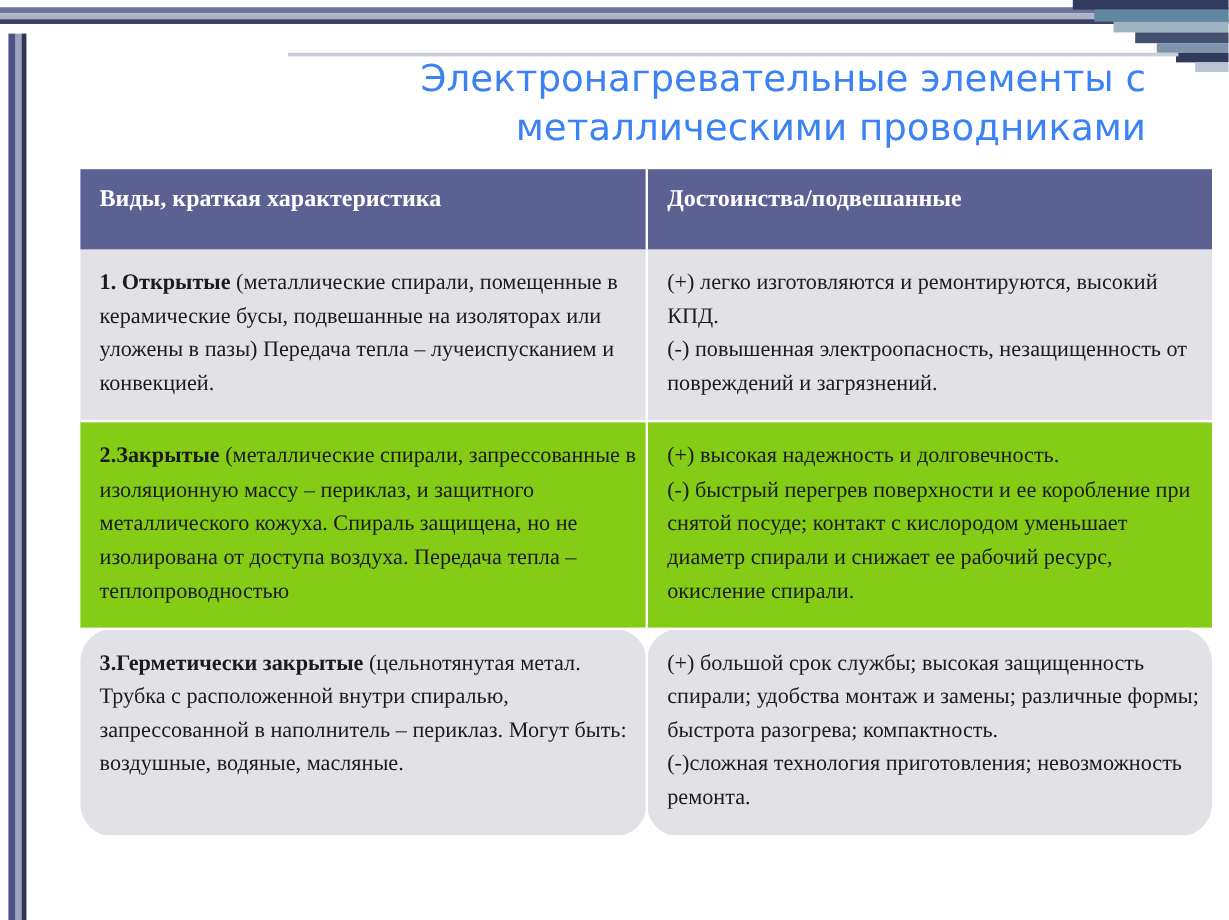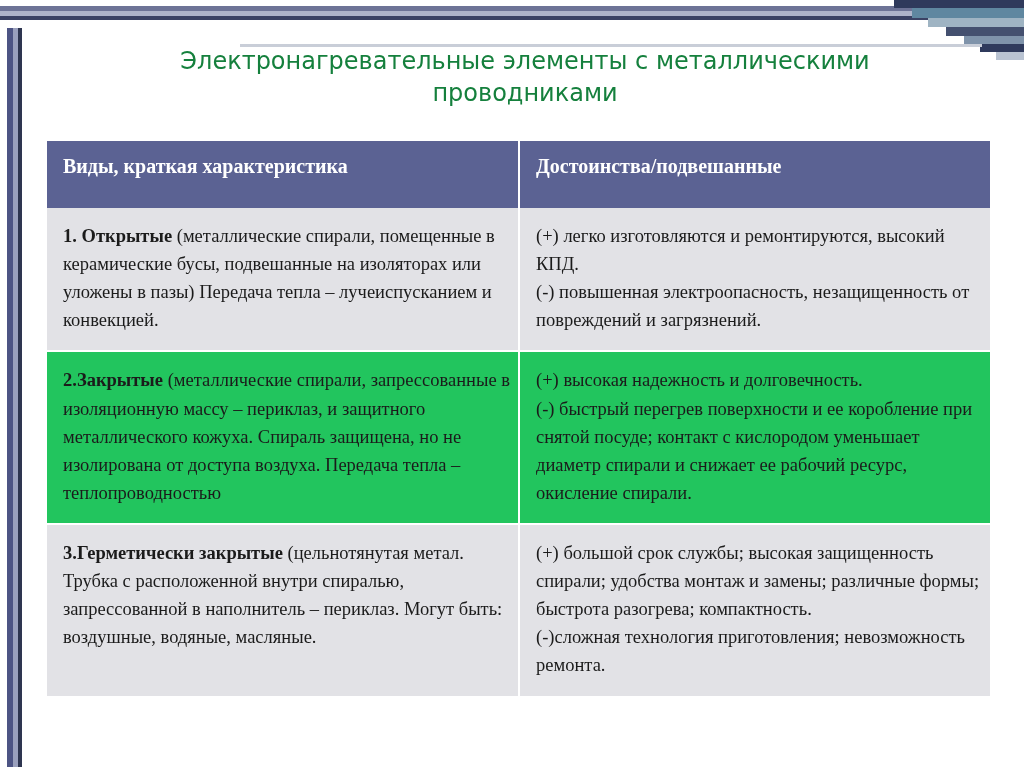--- a/index.html
+++ b/index.html
@@ -84,40 +84,41 @@
     height: 3px;
     background: #c9ced8;
   }
 
   
   .title {
     position: absolute;
     left: 95px;
     top: 46px;
     width: 860px;
-    text-align: center;
+    text-align: right;
     font-family: "DejaVu Sans", sans-serif;
-    font-size: 24px;
+    font-size: 31px;
     line-height: 1.33;
-    color: #15803d;
+    color: #3b82f6;
     font-weight: 400;
     letter-spacing: 0px;
   }
 
   
   .table-wrap {
     position: absolute;
     left: 47px;
     top: 141px;
     width: 943px;
   }
   table.main {
     width: 100%;
     border-collapse: collapse;
     table-layout: fixed;
+    margin-left: 20px;
   }
   table.main col.c1 { width: 472px; }
   table.main col.c2 { width: 471px; }
 
   table.main th {
     background: #5b6293;
     color: #ffffff;
     font-family: "Liberation Serif", serif;
     font-weight: bold;
     font-size: 20px;
@@ -134,22 +135,22 @@
     line-height: 1.52;
     color: #1b1b1b;
     padding: 14px 4px 16px 16px;
     vertical-align: top;
     border-right: 2px solid #ffffff;
     border-bottom: 2px solid #ffffff;
   }
   table.main td:last-child { border-right: none; }
 
   tr.row-a td { background: #e2e2e6; }
-  tr.row-b td { background: #22c55e; }
-  tr.row-c td { background: #e2e2e6; }
+  tr.row-b td { background: #84cc16; }
+  tr.row-c td { background: #e2e2e6; border-radius: 27px; }
 
   .cell p { margin: 0; }
   .cell b { font-weight: bold; }
 
   .footer-line {
     position: absolute;
     left: 47px;
     bottom: 18px;
     width: 943px;
     height: 1px;

